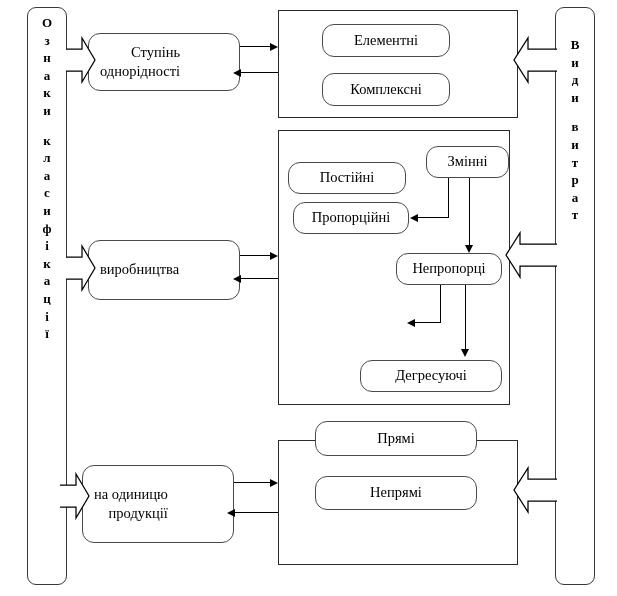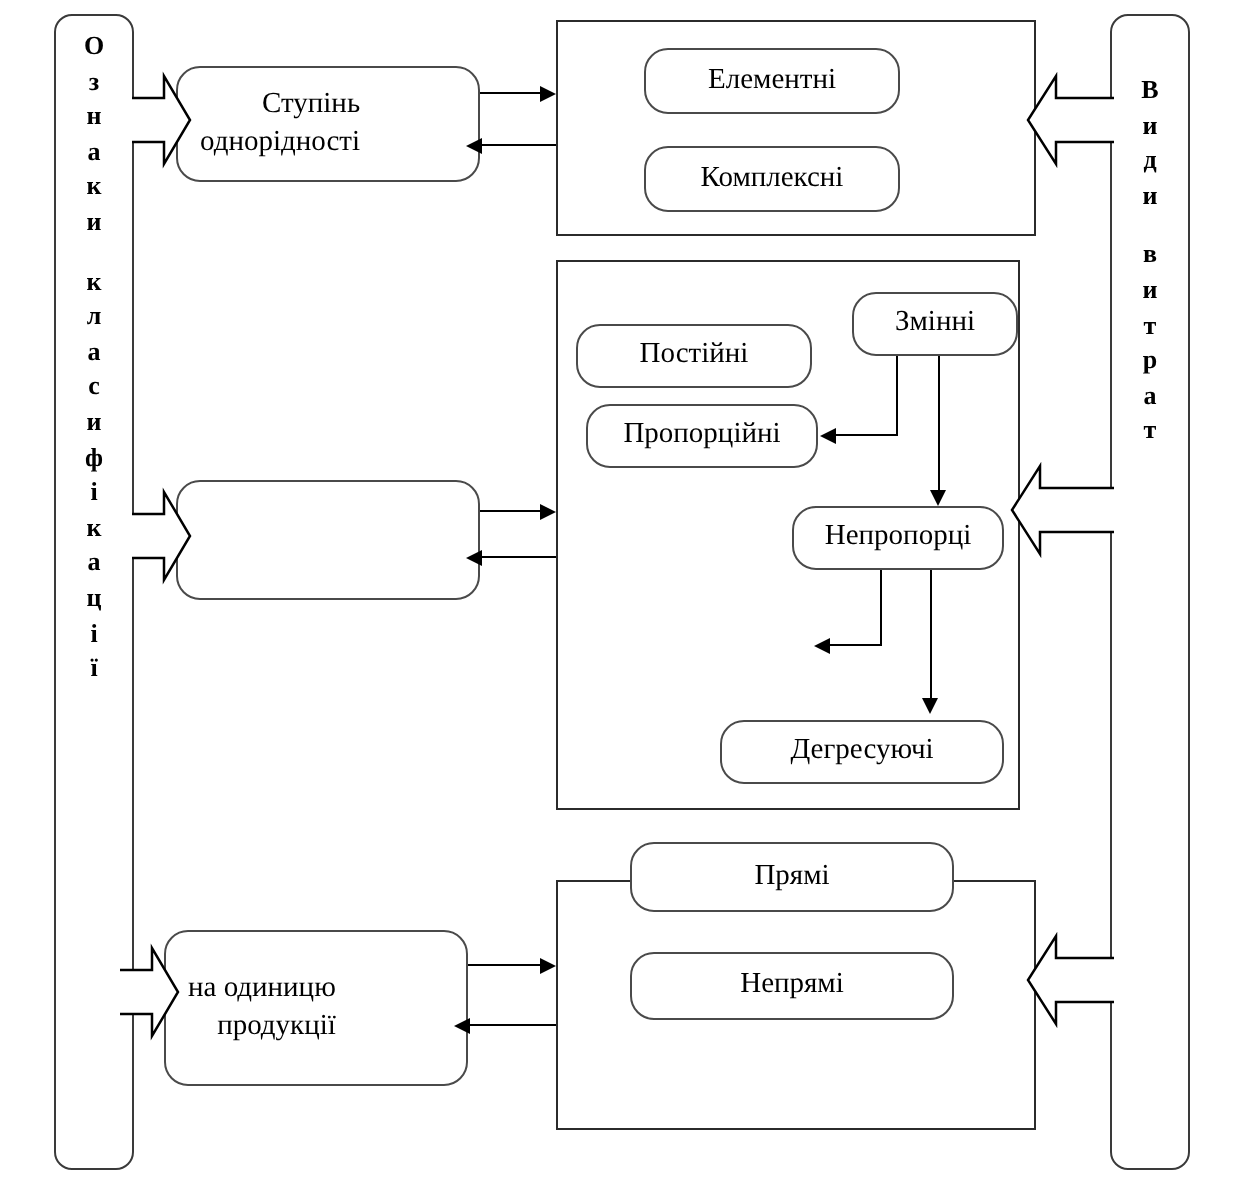--- a/index.html
+++ b/index.html
@@ -119,20 +119,21 @@
 
   <div class="abs rbox left" style="left:88px;top:33px;width:152px;height:58px;">
     <div>
       <div>Ступінь</div>
       <div>однорідності</div>
     </div>
   </div>
 
   <div class="abs rbox left" style="left:88px;top:240px;width:152px;height:60px;">
     <div>
+      <div>виробництва</div>
     </div>
   </div>
 
   <div class="abs rbox left" style="left:82px;top:465px;width:152px;height:78px;">
     <div>
       <div>на одиницю</div>
       <div>продукції</div>
     </div>
   </div>
 

